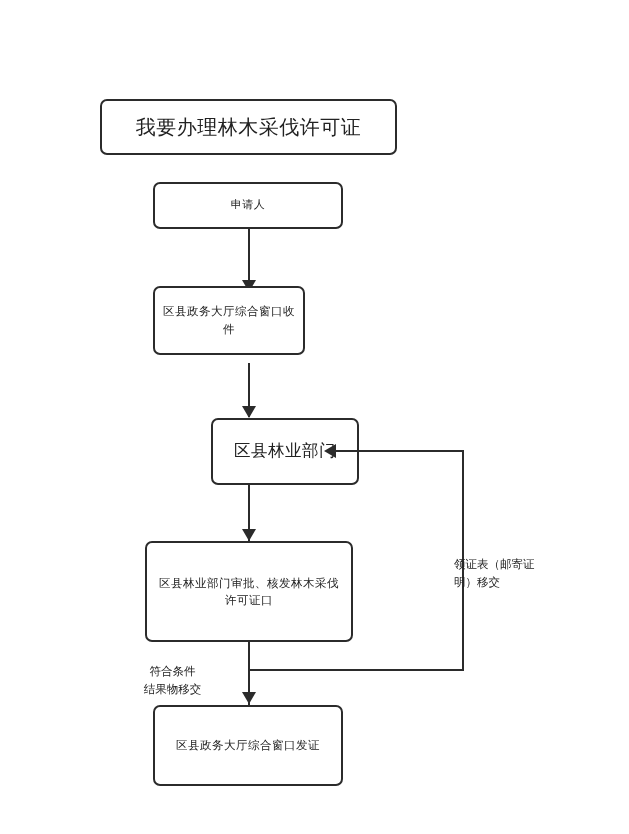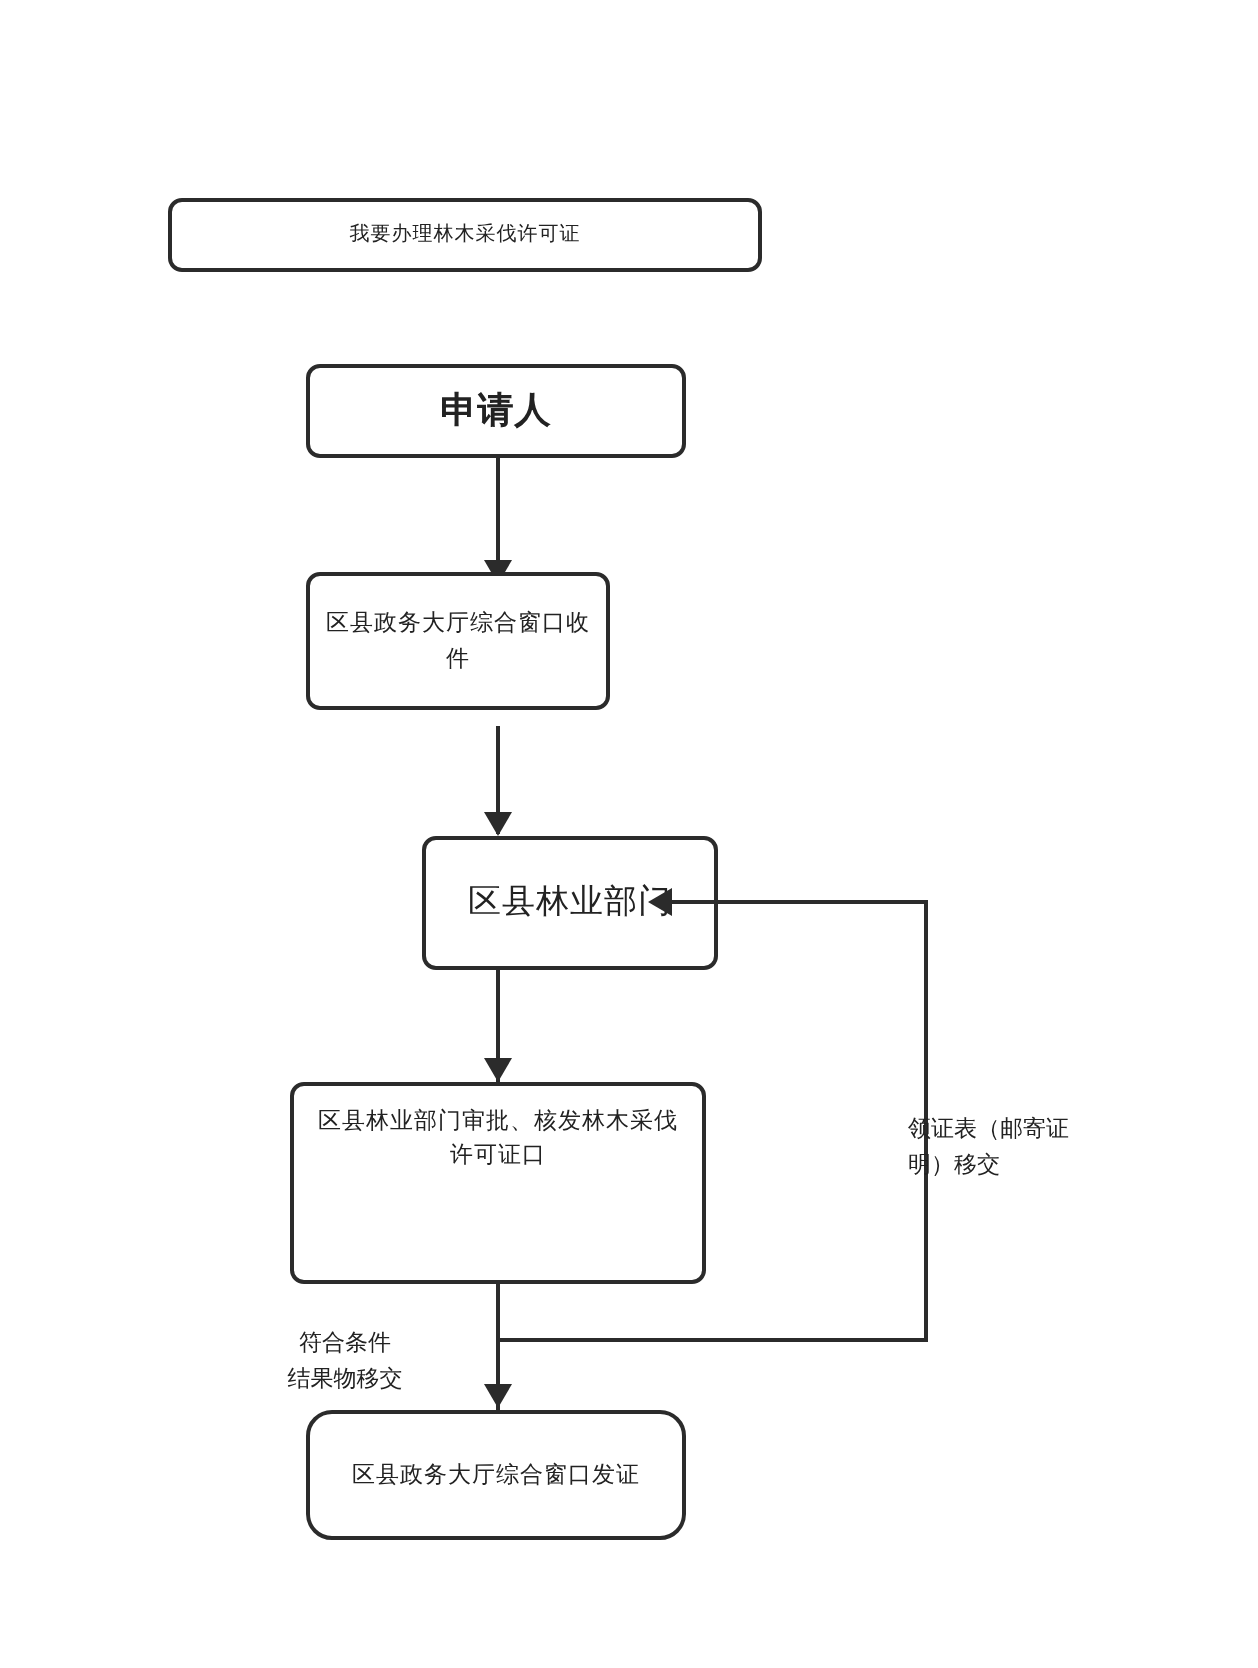--- a/index.html
+++ b/index.html
@@ -34,27 +34,27 @@
     color: #222222;
     letter-spacing: 0.5px;
   }
   .node-text {
     display: block;
     white-space: pre-line;
     padding: 0 8px;
   }
 
   
-  #node-entry      { left: 84px; top: 99px;  width: 297px; height: 37px; font-size: 10px; }
-  #node-applicant  { left: 153px; top: 182px; width: 190px; height: 47px; font-size: 18px; font-weight: bold; }
+  #node-entry      { left: 100px; top: 99px;  width: 297px; height: 56px; font-size: 20px; }
+  #node-applicant  { left: 153px; top: 182px; width: 190px; height: 47px; font-size: 11px; }
   #node-intake     { left: 153px; top: 286px; width: 152px; height: 69px; font-size: 11.5px; }
   #node-forestry   { left: 175px; top: 418px; width: 148px; height: 67px; font-size: 16.5px; margin-left: 36px; }
   #node-approval   { left: 145px; top: 541px; width: 208px; height: 101px; font-size: 11.5px;
-                     align-items: flex-start; padding-top: 9px; }
-  #node-issue      { left: 153px; top: 705px; width: 190px; height: 65px; font-size: 11.5px; border-radius: 13px; }
+                     align-items: flex-start; padding-top: 32px; }
+  #node-issue      { left: 153px; top: 705px; width: 190px; height: 81px; font-size: 11.5px; }
 
   
   .conn-line {
     position: absolute;
     background: #2b2b2b;
   }
   .conn-v { width: 2px; }
   .conn-h { height: 2px; }
 
   .arrow-down {

